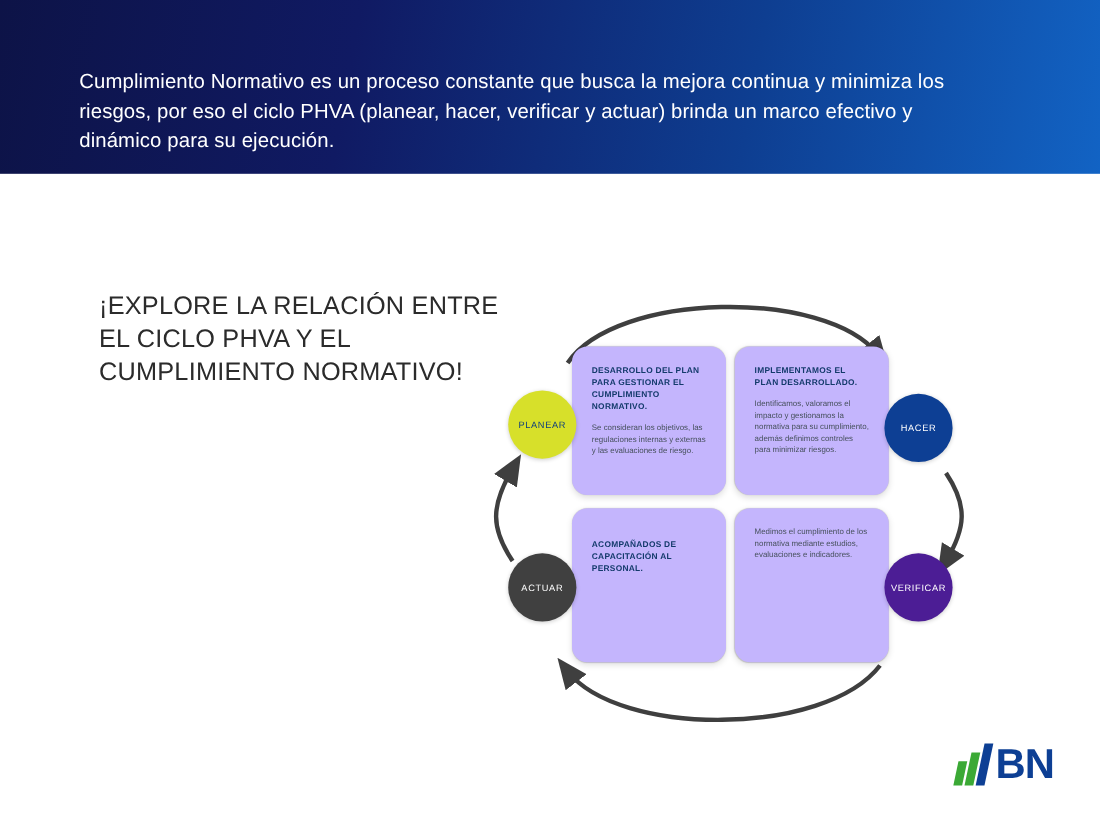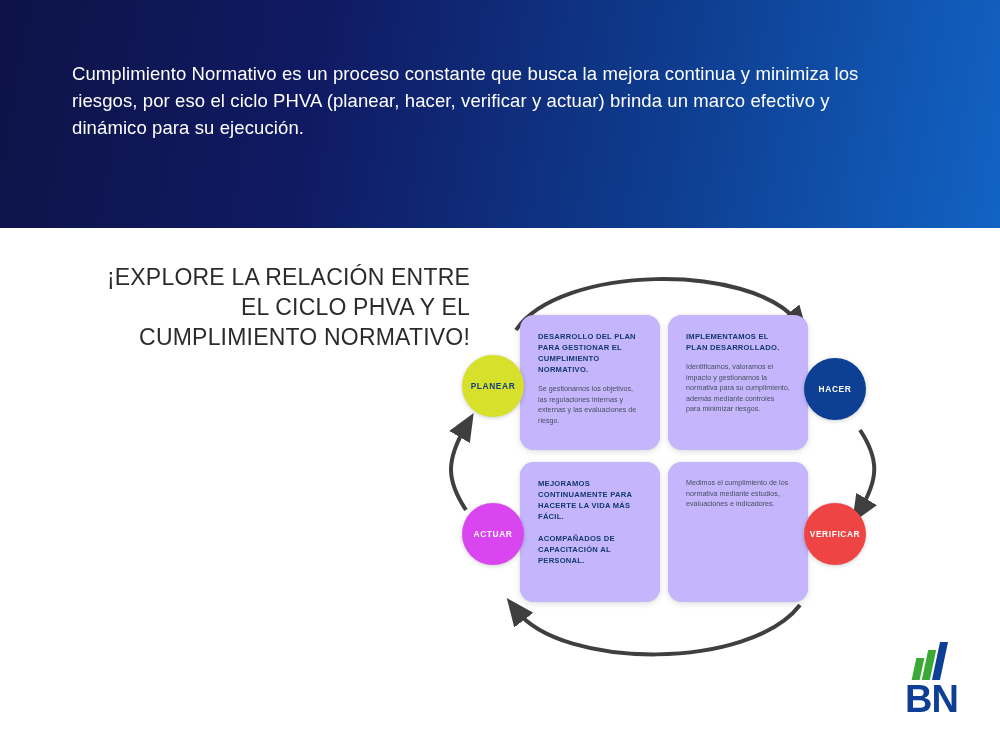--- a/index.html
+++ b/index.html
@@ -14,21 +14,21 @@
     overflow: hidden;
     position: relative;
   }
 
   
   .header-band {
     position: absolute;
     left: 0;
     top: 0;
     width: 1000px;
-    height: 228px;
+    height: 158px;
     background: linear-gradient(100deg, #0d1347 0%, #101a63 32%, #0e3e91 68%, #1263c4 100%);
   }
   .header-text {
     position: absolute;
     left: 72px;
     top: 60px;
     width: 800px;
     color: #ffffff;
     font-size: 18.5px;
     line-height: 27px;
@@ -40,21 +40,20 @@
   .headline {
     position: absolute;
     left: 90px;
     top: 262px;
     width: 380px;
     color: #2b2b2b;
     font-size: 23px;
     line-height: 30px;
     font-weight: 400;
     letter-spacing: 0.2px;
-    text-align: right;
   }
 
   
   .diagram {
     position: absolute;
     left: 420px;
     top: 230px;
     width: 500px;
     height: 470px;
   }
@@ -102,51 +101,50 @@
   #card-check  { left: 248px; top: 232px; width: 140px; height: 140px; }
 
   
   .circle {
     position: absolute;
     border-radius: 50%;
     display: flex;
     align-items: center;
     justify-content: center;
     font-size: 8.4px;
-    font-weight: bold;
+    font-weight: normal;
     letter-spacing: 0.6px;
     text-align: center;
     box-shadow: 0 1px 4px rgba(0,0,0,0.2);
   }
   #circle-planear {
     left: 42px; top: 125px; width: 62px; height: 62px;
     background: #d7e02a; color: #0f3f7d;
   }
   #circle-hacer {
     left: 384px; top: 128px; width: 62px; height: 62px;
     background: #0d3f94; color: #ffffff;
   }
   #circle-actuar {
     left: 42px; top: 273px; width: 62px; height: 62px;
-    background: #d946ef; color: #ffffff;
+    background: #404040; color: #ffffff;
   }
   #circle-verificar {
     left: 384px; top: 273px; width: 62px; height: 62px;
-    background: #ef4444; color: #ffffff;
+    background: #4c1d95; color: #ffffff;
   }
 
   
   .logo {
     position: absolute;
     right: 42px;
     bottom: 32px;
     display: flex;
-    align-items: center;
+    align-items: flex-start;
     height: 42px;
-    flex-direction: column;
   }
   .logo-mark {
     position: relative;
     width: 34px;
     height: 38px;
     margin-right: 2px;
   }
   .logo-bar {
     position: absolute;
     bottom: 0;
@@ -187,34 +185,33 @@
     <path d="M 440 200 C 460 230, 458 250, 440 280" stroke="#3f3f3f" stroke-width="4" fill="none" marker-end="url(#ah)"></path>
 
     <path d="M 380 375 C 330 440, 142 440, 96 380" stroke="#3f3f3f" stroke-width="4" fill="none" marker-end="url(#ah)"></path>
 
     <path d="M 46 280 C 26 250, 26 230, 46 196" stroke="#3f3f3f" stroke-width="4" fill="none" marker-end="url(#ah)"></path>
   </svg>
 
   <div class="card" id="card-plan">
     <div class="card-inner">
       <p class="card-title">DESARROLLO DEL PLAN PARA GESTIONAR EL CUMPLIMIENTO NORMATIVO.</p>
-      <p class="card-body">Se gestionamos los objetivos, las regulaciones internas y externas y las evaluaciones de riesgo.</p>
+      <p class="card-body">Se consideran los objetivos, las regulaciones internas y externas y las evaluaciones de riesgo.</p>
     </div>
   </div>
 
   <div class="card" id="card-do">
     <div class="card-inner">
       <p class="card-title">IMPLEMENTAMOS EL PLAN DESARROLLADO.</p>
-      <p class="card-body">Identificamos, valoramos el impacto y gestionamos la normativa para su cumplimiento, además mediante controles para minimizar riesgos.</p>
+      <p class="card-body">Identificamos, valoramos el impacto y gestionamos la normativa para su cumplimiento, además definimos controles para minimizar riesgos.</p>
     </div>
   </div>
 
   <div class="card" id="card-act">
     <div class="card-inner">
-      <p class="card-title">MEJORAMOS CONTINUAMENTE PARA HACERTE LA VIDA MÁS FÁCIL.</p>
       <p class="card-title second">ACOMPAÑADOS DE CAPACITACIÓN AL PERSONAL.</p>
     </div>
   </div>
 
   <div class="card" id="card-check">
     <div class="card-inner">
       <p class="card-body">Medimos el cumplimiento de los normativa mediante estudios, evaluaciones e indicadores.</p>
     </div>
   </div>
 

